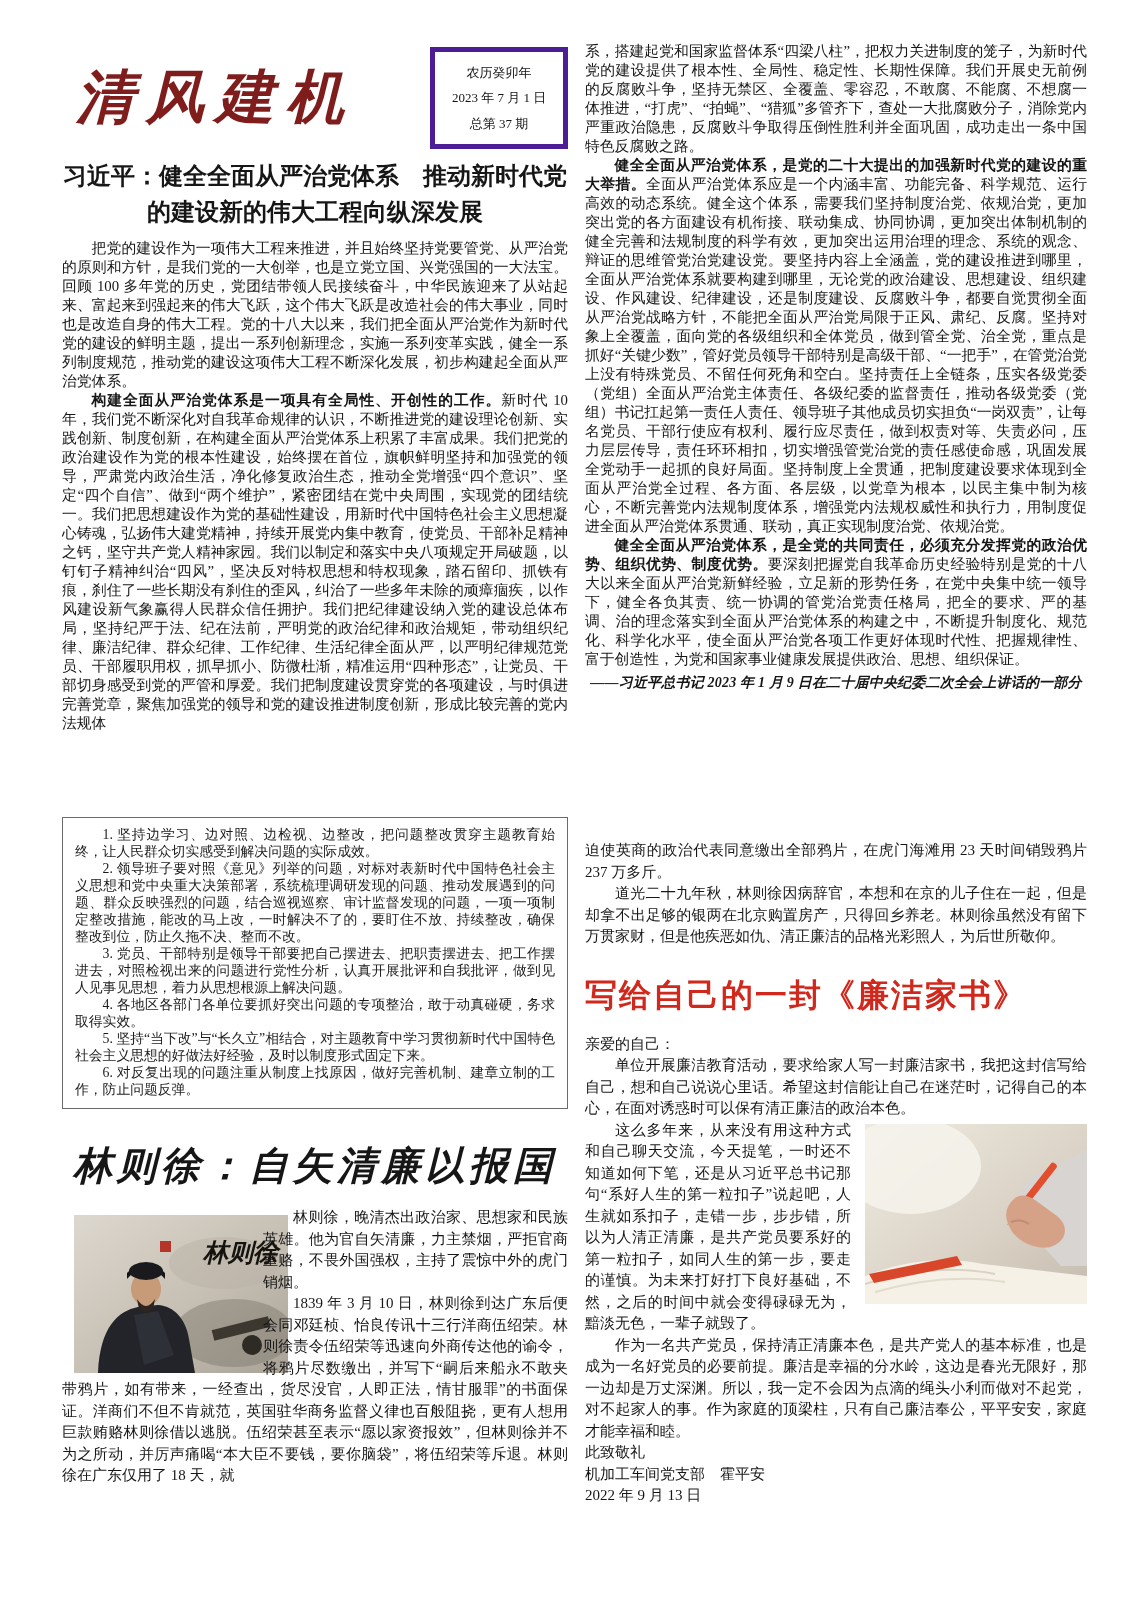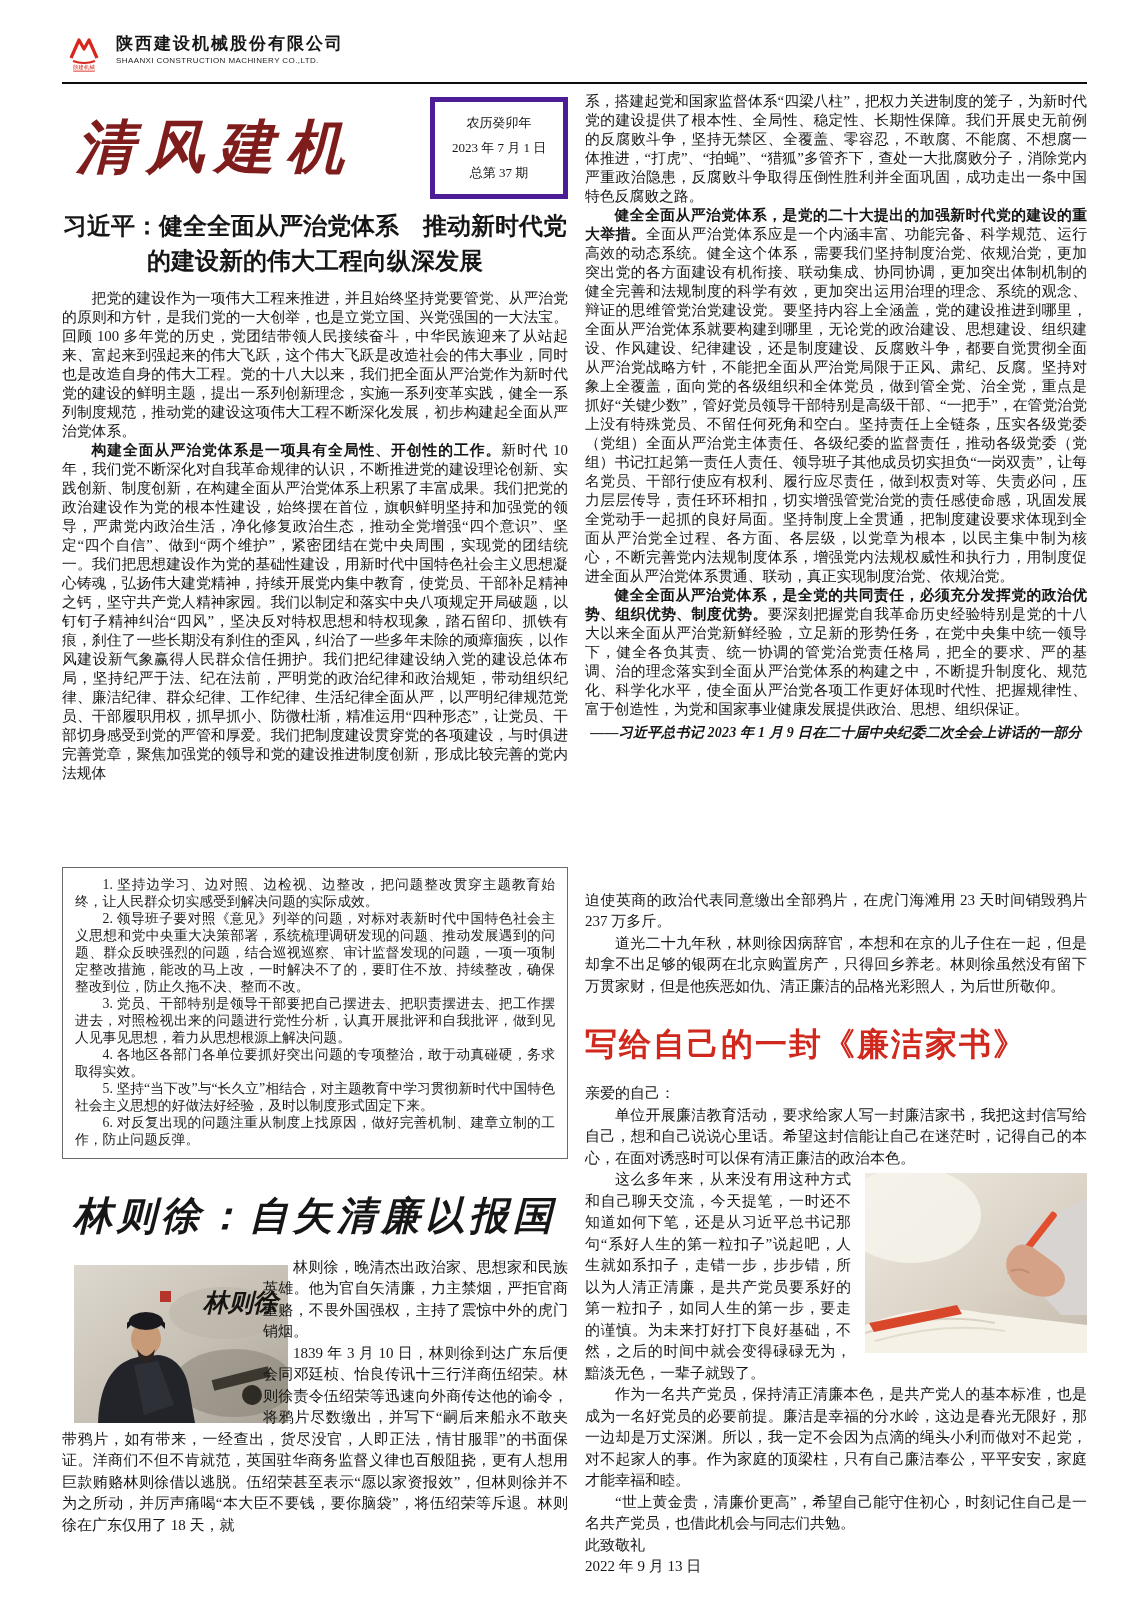--- a/index.html
+++ b/index.html
@@ -54,33 +54,20 @@
   .sig{text-align:right;text-indent:0 !important;padding-right:12px;}
 
   .clearfix::after{content:"";display:block;clear:both;}
 </style>
 </head>
 <body>
 
 <div class="page">
   <div class="content">
 
-    <div class="hdr">
-      <div class="logo-col">
-        <svg class="logo-ico" viewBox="0 0 36 30" aria-hidden="true">
-          <path d="M5 24 L13 6 L18 15 L23 6 L31 24" fill="none" stroke="#d7271c" stroke-width="3.2" stroke-linejoin="round"></path>
-          <path d="M7 27 Q18 31 29 27" fill="none" stroke="#d7271c" stroke-width="2"></path>
-        </svg>
-        <div class="logo-mark">陕建机械</div>
-      </div>
-      <div>
-        <div class="co-cn">陕西建设机械股份有限公司</div>
-        <div class="co-en">SHAANXI CONSTRUCTION MACHINERY CO.,LTD.</div>
-      </div>
-    </div>
 
     <div class="cols">
 
       <div class="colL">
 
         <div class="mast-row">
           <div class="mast">清风建机</div>
           <div class="issue-box">
             <div>农历癸卯年</div>
             <div>2023 年 7 月 1 日</div>
@@ -179,22 +166,22 @@
                 <g transform="rotate(38 150 92)">
                   <rect x="146" y="26" width="7" height="66" rx="3" fill="#e14f2e"></rect>
                   <polygon points="146,92 153,92 149.5,104" fill="#8f8f92"></polygon>
                 </g>
                 <path d="M150 74 Q136 86 144 102 Q150 116 168 122 Q188 128 198 114 Q204 102 192 92 L170 76 Q158 68 150 74 Z" fill="#d6a287"></path>
                 <path d="M146 98 Q156 94 164 100" fill="none" stroke="#c08d72" stroke-width="2"></path>
               </svg>
             </div>
             <p>这么多年来，从来没有用这种方式和自己聊天交流，今天提笔，一时还不知道如何下笔，还是从习近平总书记那句“系好人生的第一粒扣子”说起吧，人生就如系扣子，走错一步，步步错，所以为人清正清廉，是共产党员要系好的第一粒扣子，如同人生的第一步，要走的谨慎。为未来打好打下良好基础，不然，之后的时间中就会变得碌碌无为，黯淡无色，一辈子就毁了。</p>
             <p>作为一名共产党员，保持清正清廉本色，是共产党人的基本标准，也是成为一名好党员的必要前提。廉洁是幸福的分水岭，这边是春光无限好，那一边却是万丈深渊。所以，我一定不会因为点滴的绳头小利而做对不起党，对不起家人的事。作为家庭的顶梁柱，只有自己廉洁奉公，平平安安，家庭才能幸福和睦。</p>
-            <p>“世上黄金贵，清廉价更高”，希望自己能守住初心，时刻记住自己是一名共产党员，也借此机会与同志们共勉。</p>
             <p class="flush">此致敬礼</p>
+            <p class="sig">机加工车间党支部　霍平安</p>
             <p class="sig">2022 年 9 月 13 日</p>
           </div>
         </div>
       </div>
     </div>
 
   </div>
 </div>
 
 </body></html>

